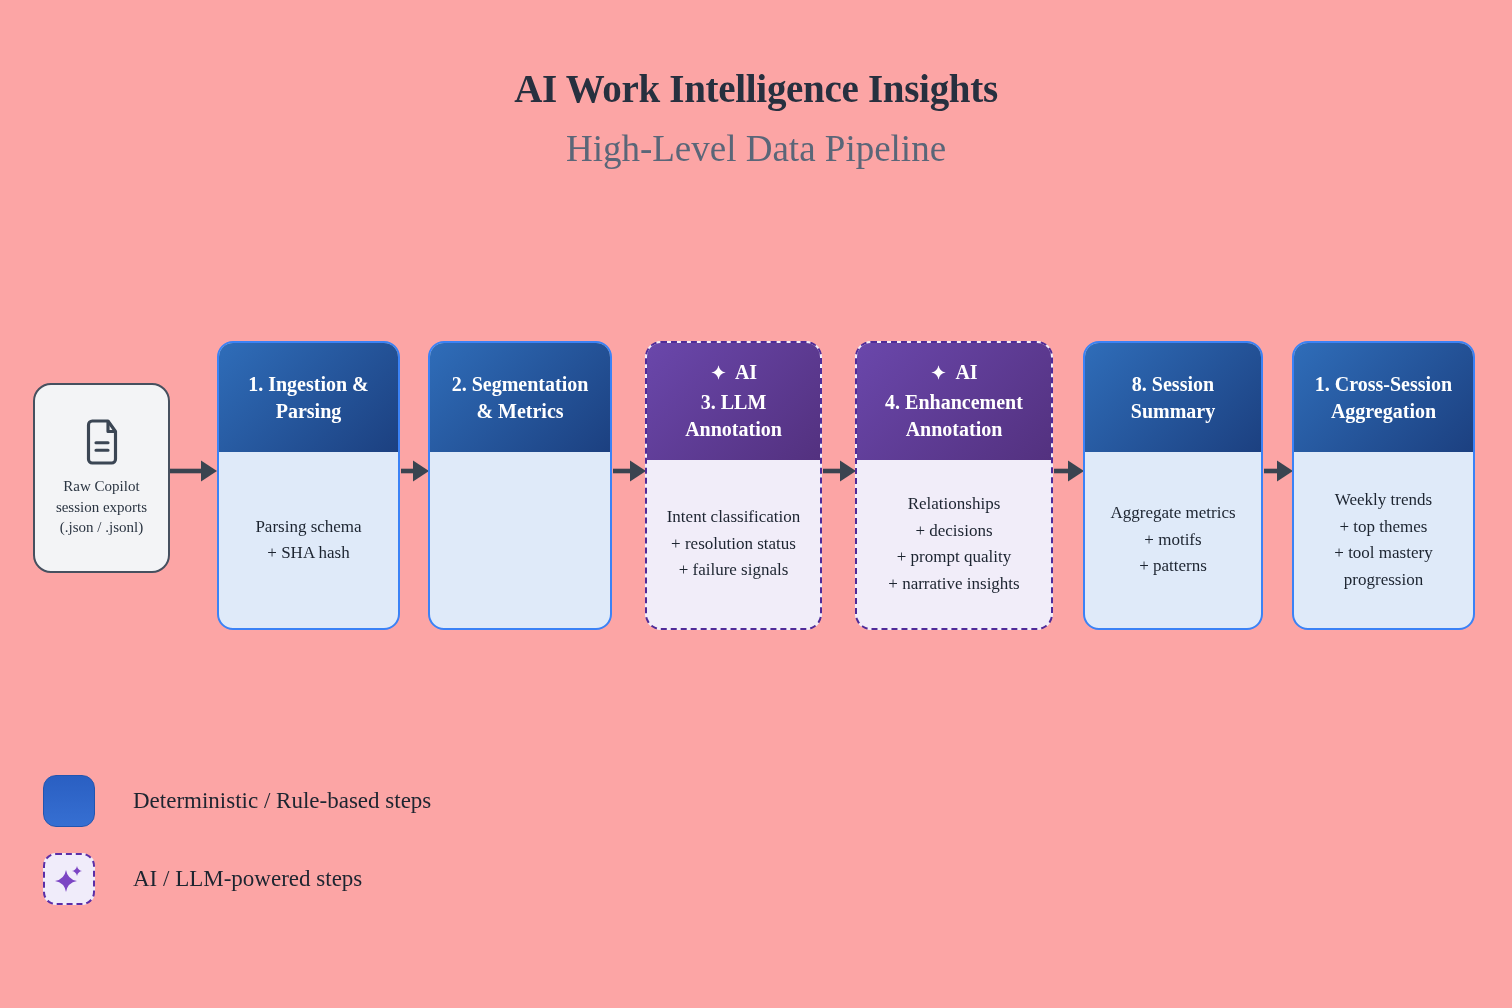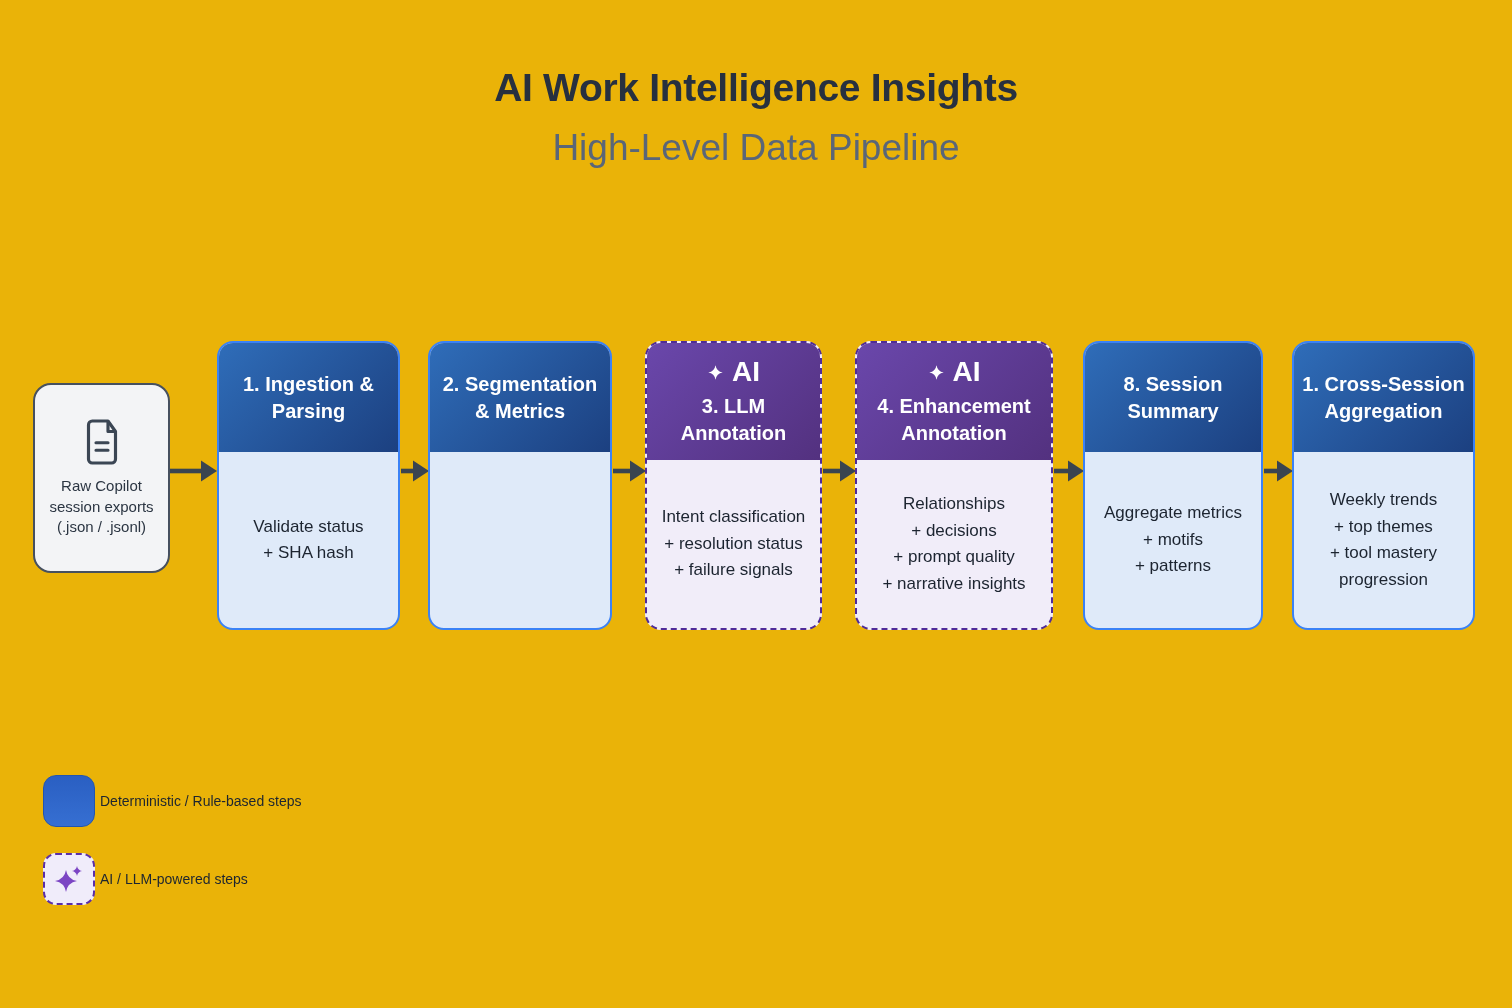--- a/index.html
+++ b/index.html
@@ -1,20 +1,21 @@
 <!DOCTYPE html>
 <html><head>
 <meta charset="utf-8">
 <style>
   * { margin:0; padding:0; box-sizing:border-box; }
   html,body { background:#ffffff; }
   body { font-family:"Liberation Sans", sans-serif; }
   .canvas {
-    position:relative; width:1512px; height:1008px; background:#eab308;
+    position:relative; width:1512px; height:1008px; background:#fca5a5;
     overflow:hidden;
+    font-family:Liberation Serif, serif;
   }
   .title {
     position:absolute; top:66px; left:0; width:100%;
     text-align:center; font-size:39px; font-weight:700; color:#27303f;
     letter-spacing:-0.3px;
   }
   .subtitle {
     position:absolute; top:127px; left:0; width:100%;
     text-align:center; font-size:37px; font-weight:400; color:#5a6678;
   }
@@ -44,21 +45,21 @@
     align-items:center; justify-content:center;
     text-align:center; padding:0 6px;
   }
   .blue .step-header { height:109px; background:linear-gradient(135deg,#2f6db9 0%,#1c4080 100%); }
   .ai .step-header   { height:117px; background:linear-gradient(135deg,#6a47ab 0%,#53317f 100%); }
   .step-title {
     color:#ffffff; font-weight:700; font-size:20px; line-height:27px;
     white-space:pre-line;
   }
   .badge-row { display:flex; align-items:center; gap:8px; margin-bottom:5px; }
-  .badge-row .ai-label { color:#ffffff; font-weight:700; font-size:28px; }
+  .badge-row .ai-label { color:#ffffff; font-weight:700; font-size:20px; }
   .badge-row svg { width:17px; height:17px; }
   .step-body {
     flex:1; display:flex; align-items:center; justify-content:center;
     text-align:center; padding:0 4px;
   }
   .step-body span {
     font-size:17px; line-height:26.5px; color:#1c2430; white-space:pre-line;
   }
 
   .arrow { position:absolute; top:459px; height:24px; }
@@ -71,22 +72,22 @@
     left:43px; top:775px;
     background:linear-gradient(180deg,#2a5fc2 0%,#366fd2 100%);
     border:1.5px solid #2155b0;
   }
   .swatch-ai {
     left:43px; top:853px; background:#f0ecfa; border:2.5px dashed #5a2ea8;
     display:flex; align-items:center; justify-content:center;
   }
   .swatch-ai svg { width:34px; height:34px; }
   .legend-label {
-    position:absolute; left:100px; height:52px; display:flex; align-items:center;
-    font-size:14px; color:#1d2530;
+    position:absolute; left:133px; height:52px; display:flex; align-items:center;
+    font-size:23px; color:#1d2530;
   }
   .legend-label.l1 { top:775px; }
   .legend-label.l2 { top:853px; }
 </style>
 </head>
 <body>
 
 <div class="canvas">
 
   <div class="title">AI Work Intelligence Insights</div>
@@ -127,21 +128,21 @@
     <rect x="0" y="9.7" width="15" height="4.6" fill="#3a4450"></rect>
       <polygon points="13,1.5 29,12 13,22.5" fill="#3a4450"></polygon>
   </svg>
 
   <div class="step blue" style="left:217px;width:183px">
     <div class="step-header">
       <span class="step-title">1. Ingestion &amp;
 Parsing</span>
     </div>
     <div class="step-body">
-      <span>Validate status
+      <span>Parsing schema
 + SHA hash</span>
     </div>
   </div>
 
   <div class="step blue" style="left:428px;width:184px">
     <div class="step-header">
       <span class="step-title">2. Segmentation
 &amp; Metrics</span>
     </div>
   </div>

